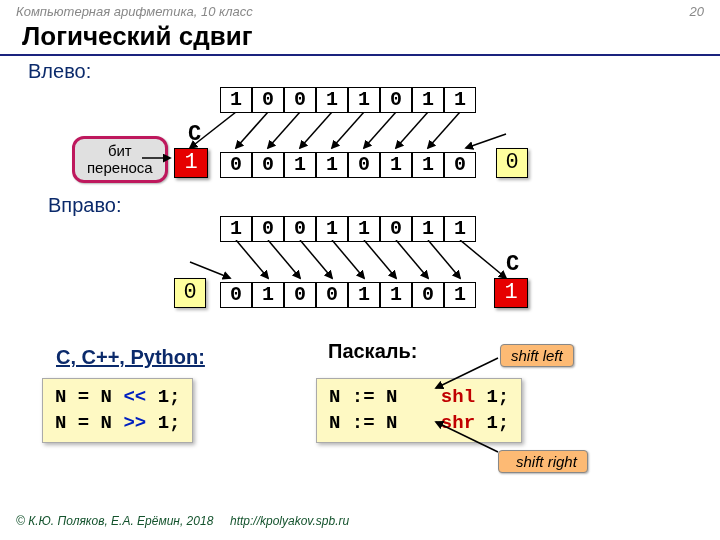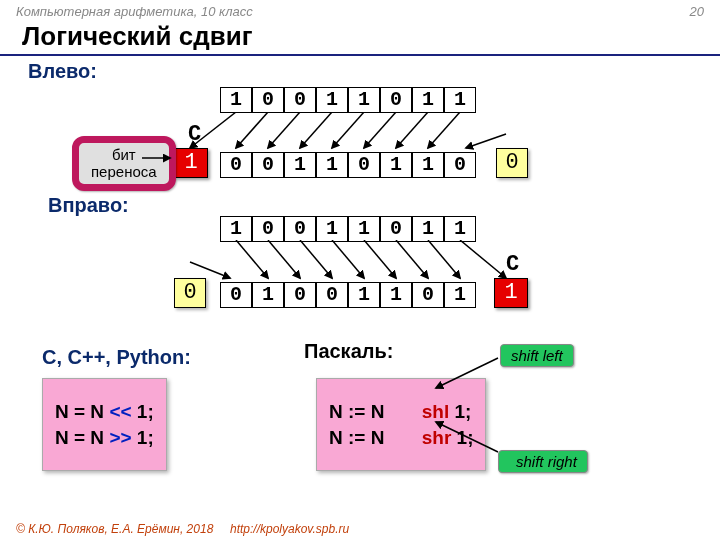--- a/index.html
+++ b/index.html
@@ -24,27 +24,27 @@
   .title {
     font-family: Arial, sans-serif;
     font-weight: bold;
     font-size: 26px;
     color: #000000;
     padding: 2px 16px 2px 22px;
     border-bottom: 2px solid #1a237e;
     margin-bottom: 4px;
   }
   .sec-label {
-    font-weight: bold;
+    font-weight: normal;
     font-size: 20px;
     color: #0b2a6b;
     padding-left: 28px;
   }
   .sec-label2 {
-    font-weight: bold;
+    font-weight: normal;
     font-size: 20px;
     color: #0b2a6b;
     padding-left: 48px;
     margin-top: 6px;
   }
   .bit-row {
     display: flex;
     margin-left: 220px;
     margin-top: 2px;
   }
@@ -83,66 +83,66 @@
     line-height: 28px;
     box-shadow: 2px 2px 3px rgba(0,0,0,0.3);
   }
   .c-label {
     font-family: "Courier New", monospace;
     font-size: 22px;
     font-weight: bold;
   }
   .carry-badge {
     background: #e0e0e0;
-    border: 7px solid #be185d;
+    border: 3px solid #be185d;
     border-radius: 12px;
     padding: 3px 12px;
     font-size: 15px;
     text-align: center;
     line-height: 1.15;
     box-shadow: 1px 1px 2px rgba(0,0,0,0.3);
   }
   .svg-arrows {
     position: absolute;
     pointer-events: none;
   }
   .lang-label {
     font-weight: bold;
     font-size: 20px;
   }
   .lang-c { color: #0b2a6b; }
   .lang-p { color: #000; }
   .code-box {
-    background: #f9a8d4;
+    background: #fef9c3;
     border: 1px solid #aaa;
     box-shadow: 2px 2px 4px rgba(0,0,0,0.3);
-    font-family: Liberation Sans, sans-serif;
+    font-family: Liberation Mono, monospace;
     font-size: 19px;
     font-weight: bold;
-    padding: 20px 12px;
+    padding: 6px 12px;
     line-height: 1.35;
     white-space: pre;
   }
   .op-blue { color: #0020c0; }
   .op-red  { color: #c00000; margin-left: 32px; }
   .annot {
-    background: #22c55e;
+    background: #fdba74;
     border: 1px solid #888;
     border-radius: 4px;
     padding: 2px 10px;
     font-style: italic;
     font-size: 15px;
     box-shadow: 1px 1px 2px rgba(0,0,0,0.3);
   }
   .footer {
     position: absolute;
-    bottom: 4px;
+    bottom: 12px;
     left: 16px;
     font-style: italic;
-    color: #c2410c;
+    color: #14532d;
     font-size: 12px;
   }
   .abs { position: absolute; }
 </style>
 </head>
 <body>
 
 <div class="header">
   <span>Компьютерная арифметика, 10 класс</span>
   <span>20</span>
@@ -233,22 +233,22 @@
   <div class="bit-cell">0</div>
   <div class="bit-cell">0</div>
   <div class="bit-cell">1</div>
   <div class="bit-cell">1</div>
   <div class="bit-cell">0</div>
   <div class="bit-cell">1</div>
 </div>
 <div class="abs c-label" style="left:506px; top:252px;">C</div>
 <div class="abs red-box" style="left:494px; top:278px;">1</div>
 
-<div class="abs lang-label lang-c" style="left:42px; top:346px;">С, C++, Python:</div>
-<div class="abs lang-label lang-p" style="left:304px; top:340px;">Паскаль:</div>
+<div class="abs lang-label lang-c" style="left:56px; top:346px;text-decoration:underline;">С, C++, Python:</div>
+<div class="abs lang-label lang-p" style="left:328px; top:340px;">Паскаль:</div>
 
 <div class="abs code-box" style="left:42px; top:378px;"><span>N = N </span><span class="op-blue">&lt;&lt;</span><span> 1;</span>
 <span>N = N </span><span class="op-blue">&gt;&gt;</span><span> 1;</span></div>
 
 <div class="abs code-box" style="left:316px; top:378px;"><span>N := N </span><span class="op-red">shl</span><span> 1;</span>
 <span>N := N </span><span class="op-red">shr</span><span> 1;</span></div>
 
 <div class="abs annot" style="left:500px; top:344px;">shift left</div>
 <div class="abs annot" style="left:498px; top:450px;padding-left:17px;">shift right</div>
 

